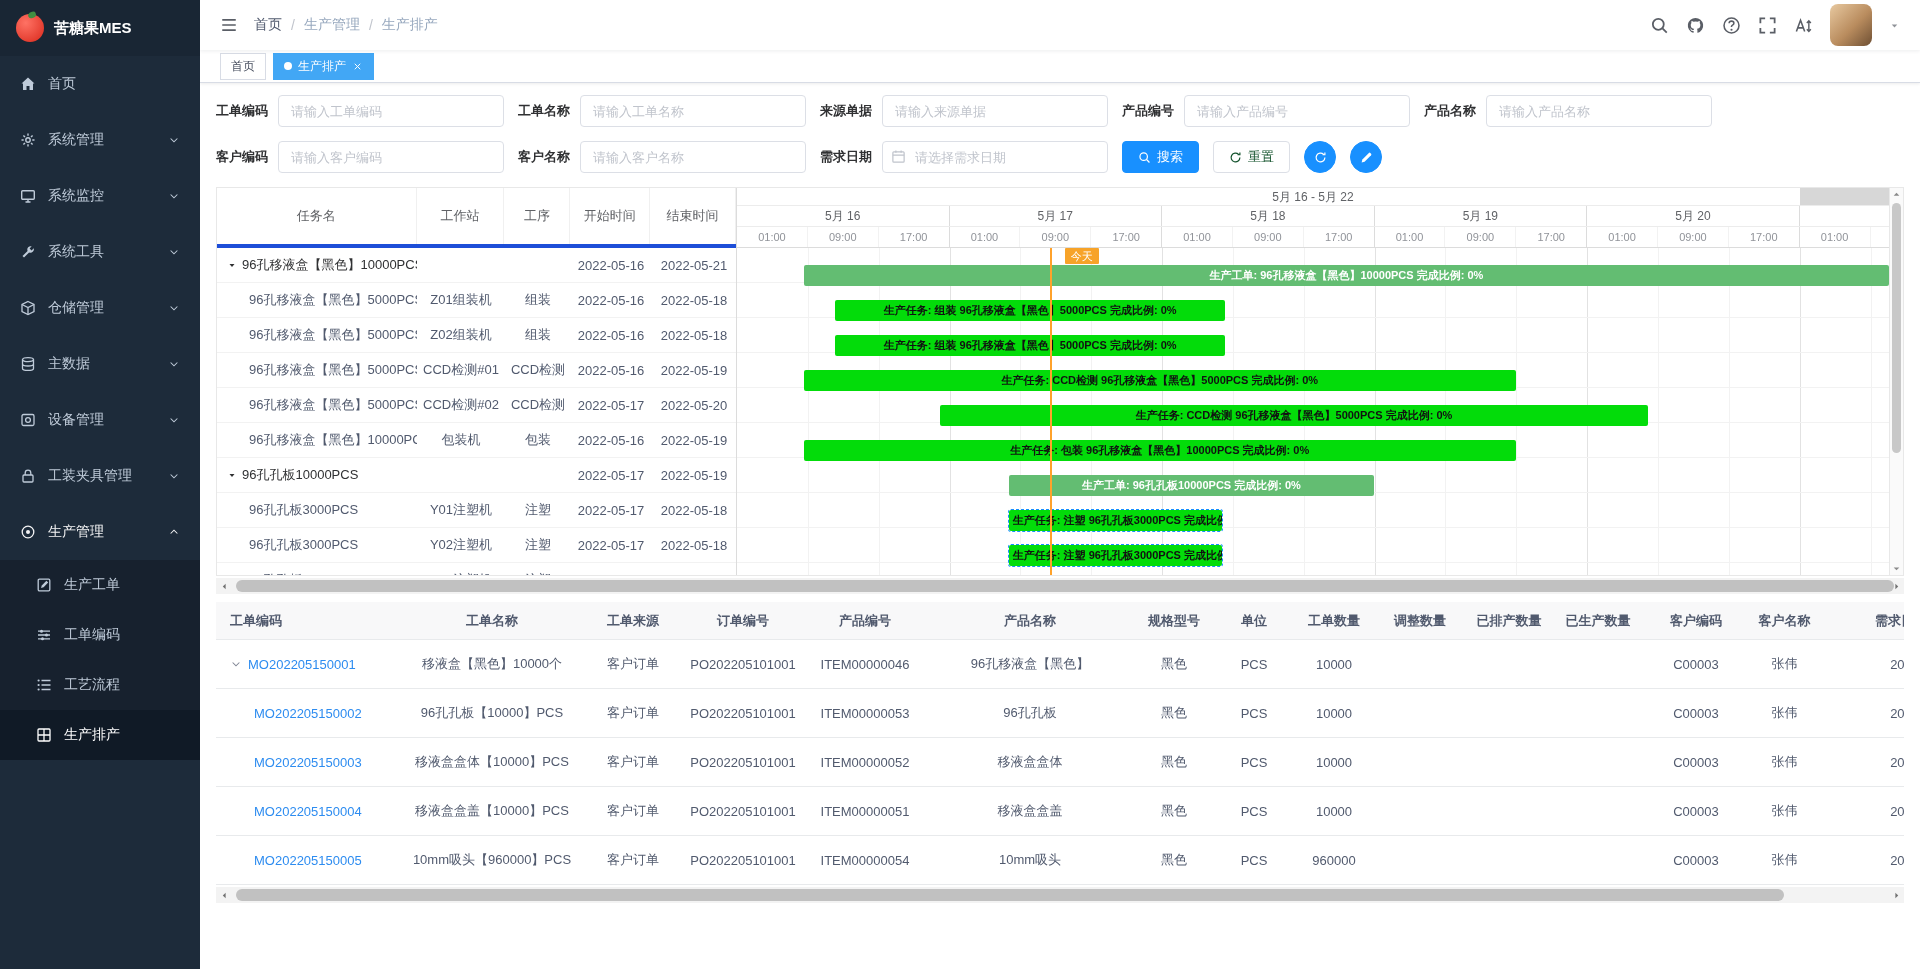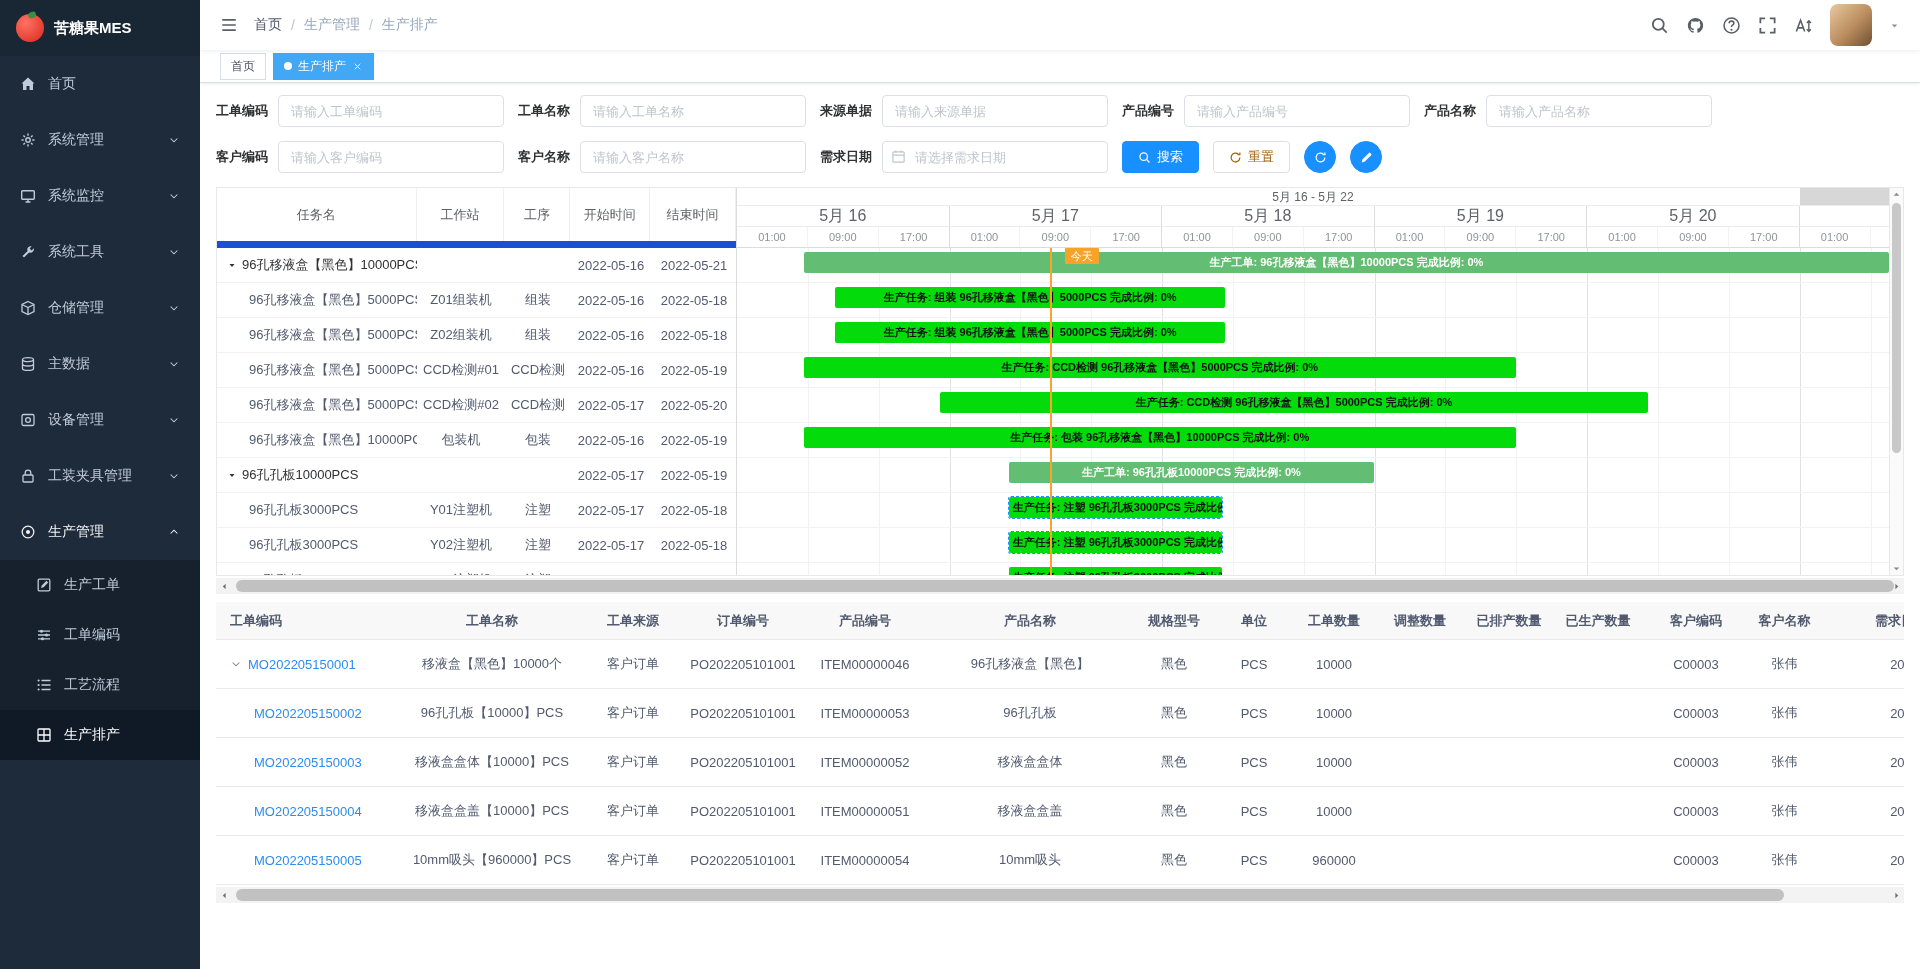--- a/index.html
+++ b/index.html
@@ -50,55 +50,55 @@
   
   .filter-row{display:flex;align-items:center;gap:14px;margin-bottom:14px;flex:none;}
   .filter-field{display:flex;align-items:center;}
   .filter-label{font-weight:bold;font-size:13px;color:#303133;margin-right:10px;white-space:nowrap;}
   .filter-input-wrap{position:relative;}
   .filter-input{width:226px;height:32px;border:1px solid #dcdfe6;border-radius:4px;padding:0 12px;font-size:13px;color:#606266;font-family:inherit;outline:none;background:#fff;}
   .filter-input::placeholder{color:#c0c4cc;}
   .filter-input.date{padding-left:32px;}
   .input-icon{position:absolute;left:9px;top:8px;color:#c0c4cc;}
   .input-icon svg{width:15px;height:15px;}
-  .btn{height:32px;border-radius:4px;border:1px solid #dcdfe6;background:#fff;color:#a16207;font-size:13px;padding:0 15px;display:inline-flex;align-items:center;gap:6px;cursor:pointer;font-family:inherit;}
+  .btn{height:32px;border-radius:4px;border:1px solid #dcdfe6;background:#fff;color:#14532d;font-size:13px;padding:0 15px;display:inline-flex;align-items:center;gap:6px;cursor:pointer;font-family:inherit;}
   .btn .icon svg{width:13px;height:13px;}
   .btn-primary{background:#1890ff;border-color:#1890ff;color:#fff;}
   .btn-circle{width:32px;height:32px;border-radius:50%;padding:0;justify-content:center;background:#1890ff;border-color:#1890ff;color:#fff;flex:none;}
 
   
   .gantt{display:flex;height:389px;min-height:389px;border:1px solid #e8e8e8;position:relative;flex:none;background:#fff;}
   .gantt-left{width:520px;min-width:520px;border-right:1px solid #dcdcdc;display:flex;flex-direction:column;overflow:hidden;}
-  .gl-header{height:60px;min-height:60px;display:flex;align-items:flex-start;background:#fff;border-bottom:7px solid #1d4ed8;color:#606266;font-size:13px;}
+  .gl-header{height:60px;min-height:60px;display:flex;align-items:flex-start;background:#fff;border-bottom:4px solid #1d4ed8;color:#606266;font-size:13px;}
   .gl-col{text-align:center;border-right:1px solid #f0f0f0;height:100%;display:flex;align-items:center;justify-content:center;}
   .gl-rows{flex:1;overflow:hidden;}
   .gl-row{height:35px;display:flex;align-items:center;border-bottom:1px solid #f2f2f2;color:#515a6e;font-size:13px;}
   .gl-name{padding-left:10px;display:flex;align-items:center;gap:5px;white-space:nowrap;overflow:hidden;color:#303133;flex:none;}
   .gl-row.child .gl-name{padding-left:32px;color:#515a6e;}
   .tree-caret{color:#303133;flex:none;}
   .tree-caret svg{width:10px;height:10px;}
   .gl-name-text{overflow:hidden;white-space:nowrap;}
   .gl-cell{text-align:center;flex:none;overflow:hidden;white-space:nowrap;}
 
   .gantt-chart-area{flex:1;display:flex;flex-direction:column;position:relative;overflow:hidden;min-width:0;}
   .gc-range{height:18px;min-height:18px;position:relative;text-align:center;font-size:12px;color:#606266;border-bottom:1px solid #ececec;background:#fff;}
   .range-label{line-height:18px;}
   .gc-gray{position:absolute;right:0;top:0;height:100%;width:7.75%;background:#d7d7d7;}
-  .gc-days{height:21px;min-height:21px;display:flex;border-bottom:1px solid #ececec;font-size:16px;color:#606266;}
+  .gc-days{height:21px;min-height:21px;display:flex;border-bottom:1px solid #ececec;font-size:12px;color:#606266;}
   .gc-day{width:18.45%;text-align:center;line-height:20px;border-right:1px solid #dcdcdc;flex:none;}
   .gc-day.pad{width:7.75%;border-right:none;}
   .gc-hours{height:21px;min-height:21px;display:flex;font-size:11px;color:#909399;border-bottom:1px solid #dcdcdc;}
   .gc-hour{width:6.15%;text-align:center;line-height:20px;border-right:1px solid #f2f2f2;flex:none;}
   .gc-hour.day-end{border-right-color:#dcdcdc;}
   .gc-hour.fill{border-right:none;flex:1;}
   .gc-body{position:relative;flex:1;overflow:hidden;}
   .grid-line{position:absolute;top:0;bottom:0;width:1px;background:#f2f2f2;z-index:0;}
   .grid-line.day{background:#e2e2e2;}
   .gc-row{height:35px;border-bottom:1px solid #f2f2f2;position:relative;z-index:1;}
-  .bar{position:absolute;top:4px;height:21px;line-height:21px;border-radius:2px;font-size:11px;text-align:center;white-space:nowrap;overflow:hidden;cursor:pointer;padding:0 4px;z-index:2;}
+  .bar{position:absolute;top:17px;height:21px;line-height:21px;border-radius:2px;font-size:11px;text-align:center;white-space:nowrap;overflow:hidden;cursor:pointer;padding:0 4px;z-index:2;}
   .bar.order{background:#63bd72;color:#fff;font-weight:bold;}
   .bar.task{background:#03dc0a;color:#111;font-weight:bold;}
   .bar.task.selected{outline:1px dashed #1890ff;outline-offset:0;}
   .today-line{position:absolute;top:0;bottom:0;width:2px;background:#ffa22b;z-index:4;}
   .today-label{position:absolute;top:0;transform:translateX(-50%);background:#f7a329;color:#fff;font-size:11px;line-height:16px;padding:0 6px;z-index:5;border-radius:1px;margin-left:32px;}
 
   .gantt-vscroll{width:14px;min-width:14px;background:#fafafa;border-left:1px solid #e8e8e8;position:relative;display:flex;flex-direction:column;justify-content:space-between;align-items:center;}
   .vs-arrow{height:13px;color:#8a8a8a;cursor:pointer;}
   .vs-arrow svg{width:9px;height:9px;}
   .vs-thumb{position:absolute;top:15px;left:2px;width:9px;height:250px;background:#c8c8c8;border-radius:5px;cursor:pointer;}

